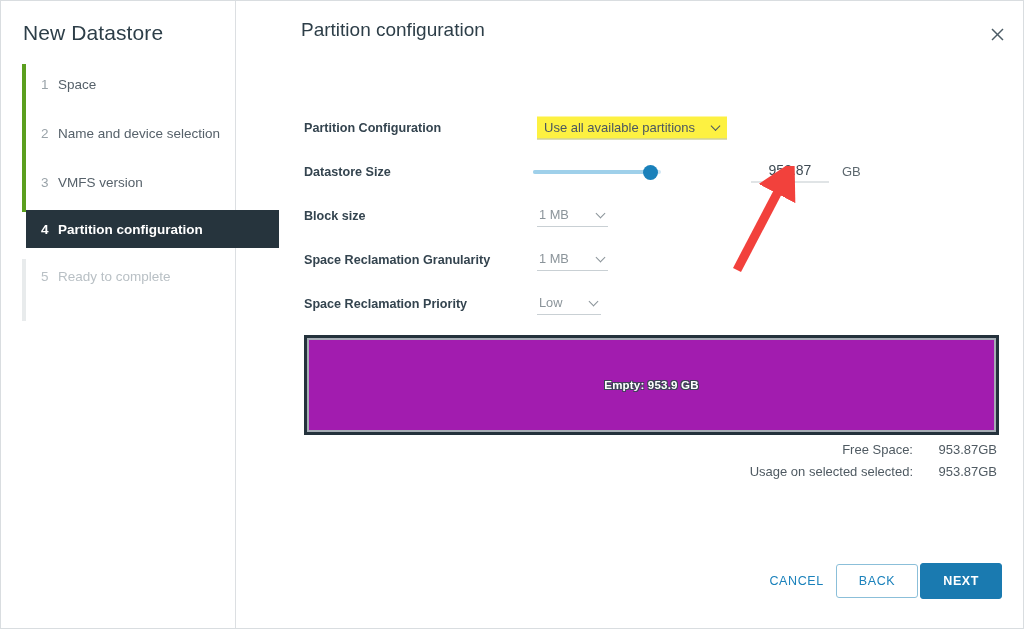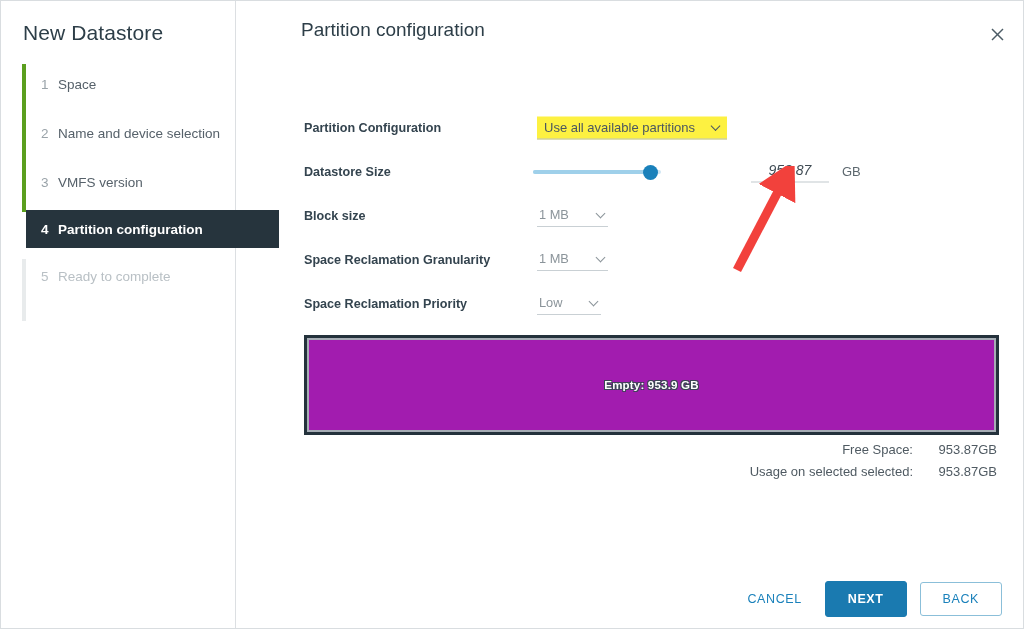--- a/index.html
+++ b/index.html
@@ -284,21 +284,20 @@
     width: 78px;
     border: none;
     border-bottom: 1px solid #c2c9cd;
     outline: none;
     background: transparent;
     font-family: "Liberation Sans", sans-serif;
     font-size: 14px;
     color: #3e4a53;
     text-align: center;
     padding: 0 0 4px 0;
-    font-style: italic;
   }
   #size-unit {
     font-size: 13px;
     color: #5d686f;
     padding-bottom: 4px;
   }
 
   
   #disk-bar {
     position: absolute;
@@ -340,24 +339,24 @@
     line-height: 22px;
     white-space: nowrap;
   }
   .summary-key   { text-align: right; }
   .summary-value { width: 84px; text-align: right; }
 
   
   #footer {
     position: absolute;
     right: 22px;
-    bottom: 13px;
+    bottom: 31px;
     display: flex;
     align-items: center;
-    gap: 13px;
+    gap: 2px;
   }
 
   #cancel-button {
     background: none;
     border: none;
     font-family: "Liberation Sans", sans-serif;
     font-size: 12.5px;
     letter-spacing: .6px;
     color: #1a81bb;
     cursor: pointer;
@@ -518,22 +517,22 @@
         <span class="summary-value">953.87GB</span>
       </div>
       <div class="summary-row">
         <span class="summary-key">Usage on selected selected:</span>
         <span class="summary-value">953.87GB</span>
       </div>
     </div>
 
     <div id="footer">
       <button id="cancel-button">CANCEL</button>
+      <button id="back-button">BACK</button>
       <button id="next-button">NEXT</button>
-      <button id="back-button">BACK</button>
     </div>
   </div>
 
   <svg id="annotation-arrow" viewBox="0 0 100 110">
     <defs>
       <marker id="arrowhead" markerWidth="4.2" markerHeight="4.6" refX="1.2" refY="2.3" orient="auto">
         <polygon points="0,0 4.2,2.3 0,4.6" fill="#f2413c"></polygon>
       </marker>
     </defs>
     <line x1="18" y1="104" x2="63" y2="18" stroke="#f2413c" stroke-width="9" stroke-linecap="butt" marker-end="url(#arrowhead)"></line>

